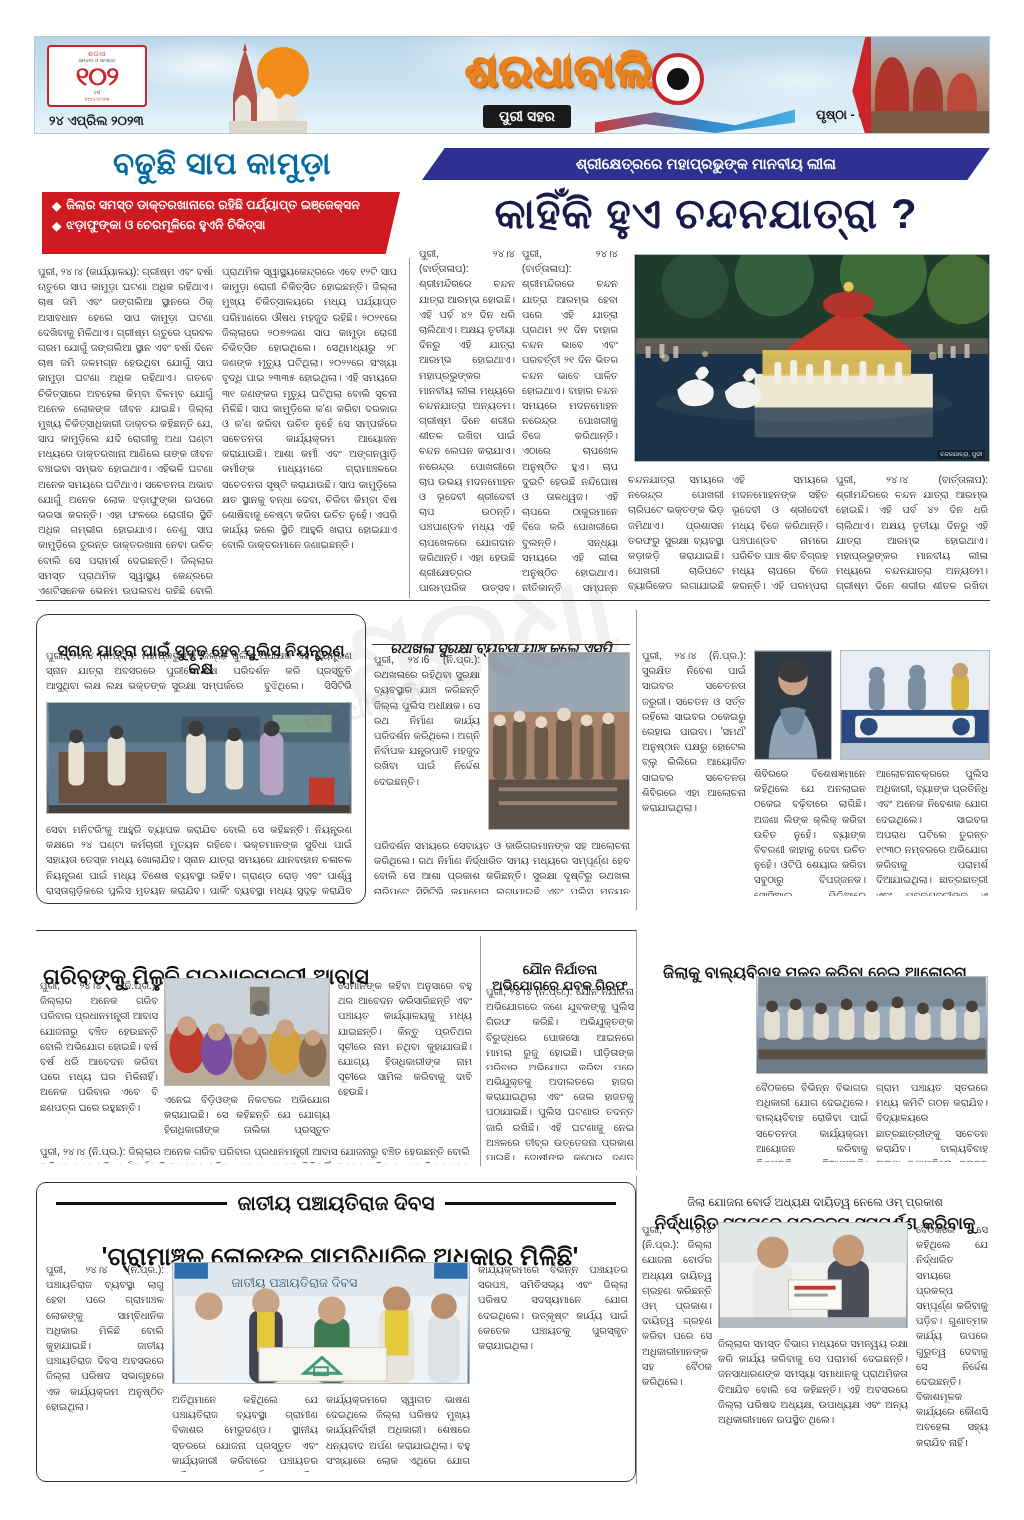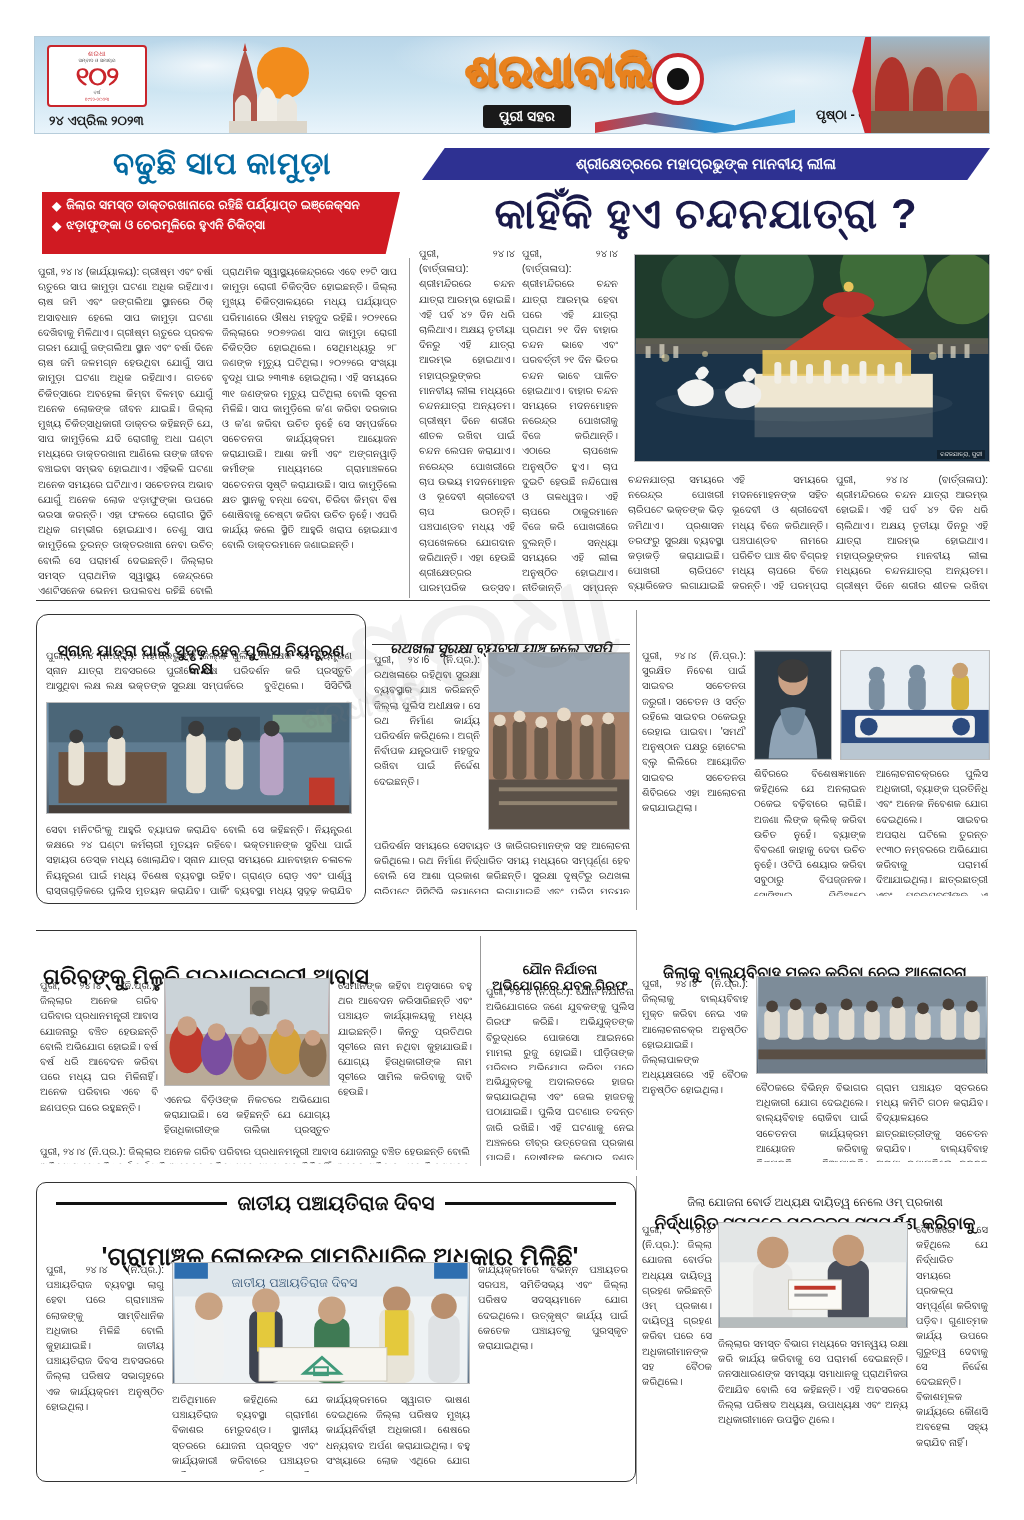--- a/index.html
+++ b/index.html
@@ -465,21 +465,20 @@
   <div class="vdiv" style="left:480px; top:936px; height:230px;"></div>
   <div class="sec-hl" style="position:absolute; left:486px; top:942px; width:148px; font-size:13px; line-height:1.25;">
     <span>ଯୌନ ନିର୍ଯାତନା</span><br>
     <span>ଅଭିଯୋଗରେ ଯବକ ଗିରଫ</span>
   </div>
   <div class="col" style="left:486px; top:984px; width:148px; height:86px;">ପୁରୀ, ୨୪।୪ (ନି.ପ୍ର.): ଯୌନ ନିର୍ଯାତନା ଅଭିଯୋଗରେ ଜଣେ ଯୁବକଙ୍କୁ ପୁଲିସ ଗିରଫ କରିଛି। ଅଭିଯୁକ୍ତଙ୍କ ବିରୁଦ୍ଧରେ ପୋକସୋ ଆଇନରେ ମାମଲା ରୁଜୁ ହୋଇଛି। ପୀଡ଼ିତାଙ୍କ ପରିବାର ଅଭିଯୋଗ କରିବା ପରେ ପୁଲିସ ତଦନ୍ତ ଆରମ୍ଭ କରିଥିଲା।</div>
   <div class="col" style="left:486px; top:1074px; width:148px; height:86px;">ଅଭିଯୁକ୍ତକୁ ଅଦାଲତରେ ହାଜର କରାଯାଇଥିଲା ଏବଂ ଜେଲ ହାଜତକୁ ପଠାଯାଇଛି। ପୁଲିସ ଘଟଣାର ତଦନ୍ତ ଜାରି ରଖିଛି। ଏହି ଘଟଣାକୁ ନେଇ ଅଞ୍ଚଳରେ ତୀବ୍ର ଉତ୍ତେଜନା ପ୍ରକାଶ ପାଇଛି। ଦୋଷୀଙ୍କୁ କଠୋର ଦଣ୍ଡ ଦେବାକୁ ଦାବି ହେଉଛି।</div>
 
   <div class="vdiv" style="left:636px; top:930px; height:240px;"></div>
   <div class="sec-hl" style="position:absolute; left:640px; top:944px; width:350px; font-size:16px;">ଜିଲାକୁ ବାଲ୍ୟବିବାହ ମୁକ୍ତ କରିବା ନେଇ ଆଲୋଚନା</div>
-  <div class="col" style="left:642px; top:976px; width:106px; height:186px;">ପୁରୀ, ୨୪।୪ (ନି.ପ୍ର.): ଜିଲ୍ଲାକୁ ବାଲ୍ୟବିବାହ ମୁକ୍ତ କରିବା ନେଇ ଏକ ଆଲୋଚନାଚକ୍ର ଅନୁଷ୍ଠିତ ହୋଇଯାଇଛି। ଜିଲ୍ଲାପାଳଙ୍କ ଅଧ୍ୟକ୍ଷତାରେ ଏହି ବୈଠକ ଅନୁଷ୍ଠିତ ହୋଇଥିଲା।</div>
   <div class="photo ph-meeting" style="left:756px; top:976px; width:232px; height:98px;">
     <svg viewBox="0 0 232 98" style="width:100%;height:100%">
       <rect width="232" height="98" fill="#9aaab8"></rect>
       <rect y="0" width="232" height="30" fill="#7d8c99"></rect>
       <rect y="62" width="232" height="36" fill="#6f7c88"></rect>
       <g fill="#e4ded2">
         <rect x="6" y="34" width="16" height="30" rx="5"></rect>
           <rect x="30" y="32" width="16" height="32" rx="5"></rect>
         <rect x="56" y="36" width="16" height="28" rx="5"></rect>
           <rect x="82" y="32" width="16" height="32" rx="5"></rect>

